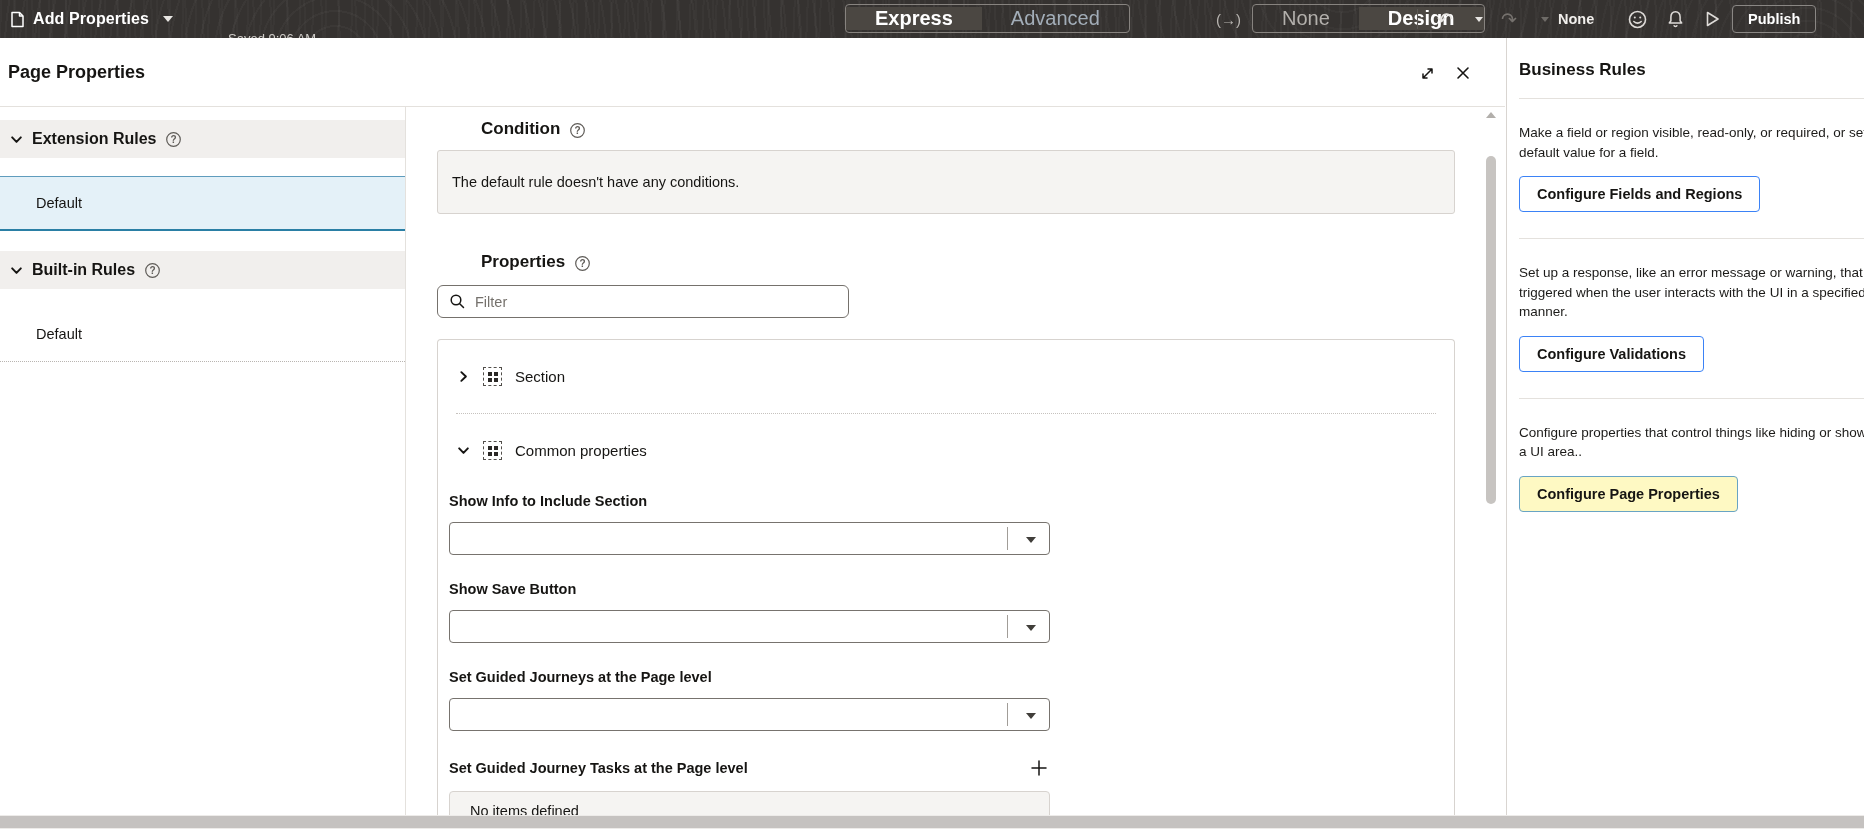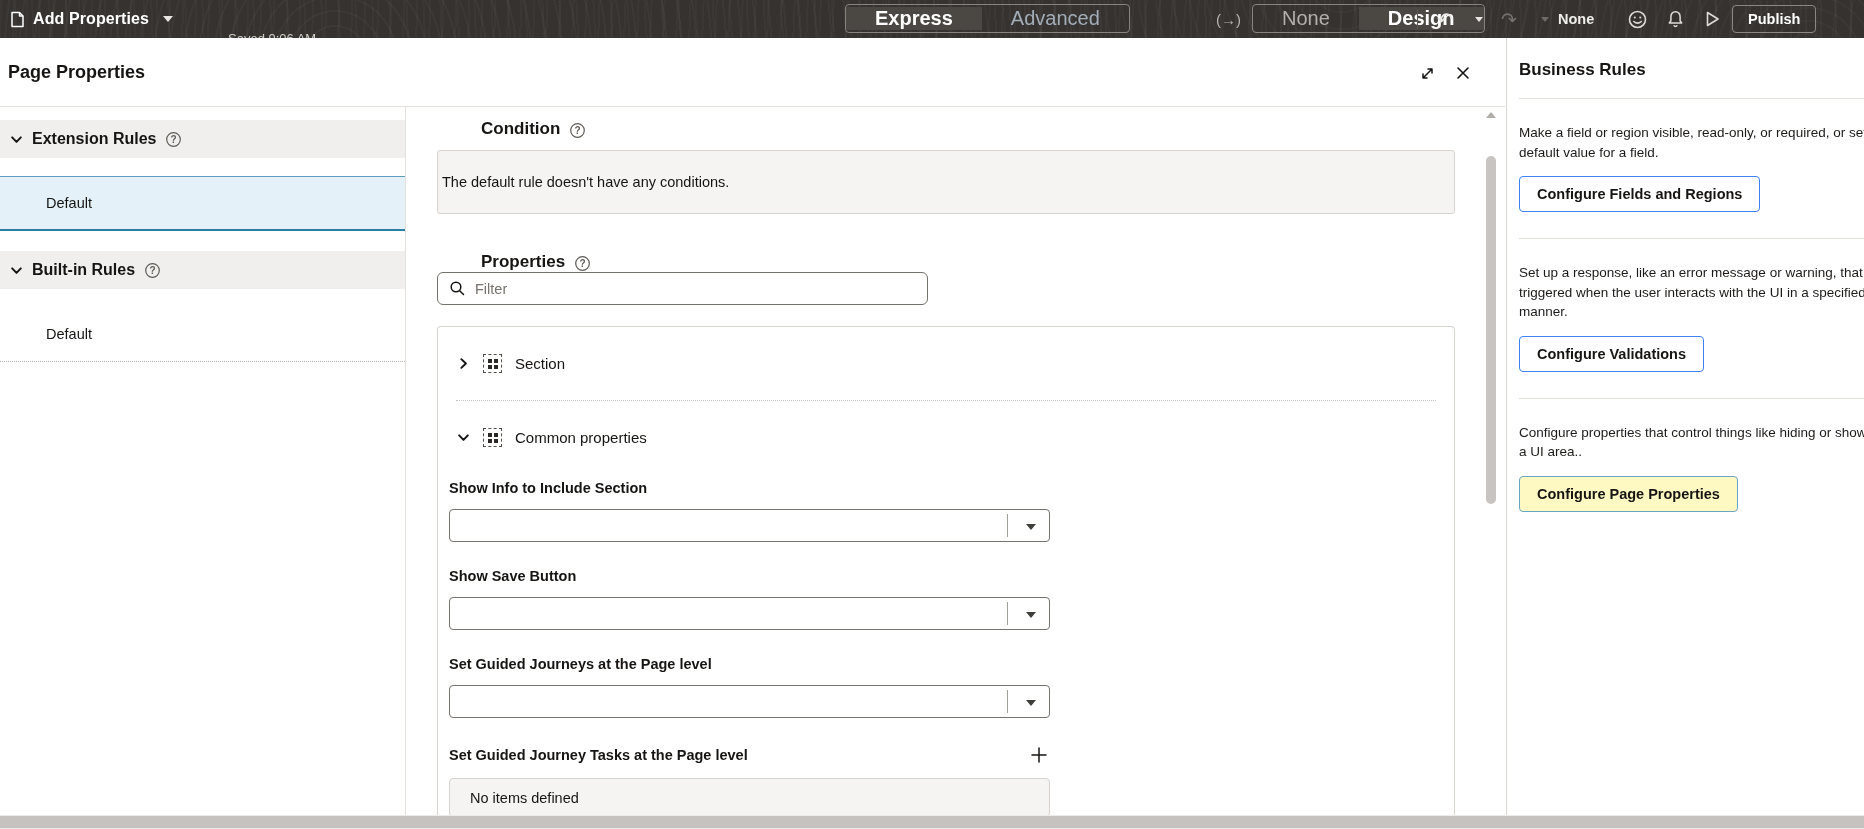--- a/index.html
+++ b/index.html
@@ -55,41 +55,41 @@
   
   .left-col{
     position:absolute; top:107px; left:0; width:406px; height:708px;
     background:#fff; border-right:1px solid #e4e1dd;
   }
   .band{
     margin-top:13px; height:38px; background:#f1efed;
     display:flex; align-items:center; padding:0 10px; gap:9px;
   }
   .band-label{ font-size:16px; font-weight:bold; }
-  .rule-item{ height:55px; display:flex; align-items:center; padding-left:46px; font-size:14.5px; }
+  .rule-item{ height:55px; display:flex; align-items:center; padding-left:36px; font-size:14.5px; }
   .rule-item.selected{
     margin-top:18px; background:#e4f1f8;
     border-top:1px solid #5f9cbd; border-bottom:2px solid #2a7fa5;
   }
   .rule-item.plain{ margin-top:18px; border-bottom:1px dotted #b9b5b1; }
   
   .center{
     position:absolute; top:107px; left:407px; width:1077px; height:708px;
     background:#fff; overflow:hidden; padding-left:30px;
   }
   .h2row{ display:flex; align-items:flex-end; gap:9px;margin-left:44px; }
   .h2{ font-size:17px; font-weight:bold; }
   .mt11{ margin-top:12px; } .mt38{ margin-top:38px; }
   .info-box{
     margin-top:11px; width:1018px; height:64px; background:#f5f4f2;
     border:1px solid #d7d3cf; border-radius:3px; display:flex; align-items:center;
-    padding-left:4px; font-size:14.5px;
+    padding-left:14px; font-size:14.5px;
   }
   .filter{
-    margin-top:0; width:491px; height:33px; border:1px solid #75716c; border-radius:6px;
+    margin-top:13px; width:412px; height:33px; border:1px solid #75716c; border-radius:6px;
     display:flex; align-items:center; padding:0 11px; gap:9px; background:#fff;
   }
   .filter input{
     border:none; outline:none; flex:1; font-size:14.5px; font-family:inherit; color:#161513; background:transparent;
   }
   .filter input::placeholder{ color:#75716c; }
   .card{
     margin-top:21px; width:1018px; height:560px;
     border:1px solid #d7d3cf; border-bottom:none; border-radius:4px 4px 0 0; background:#fff;
   }

